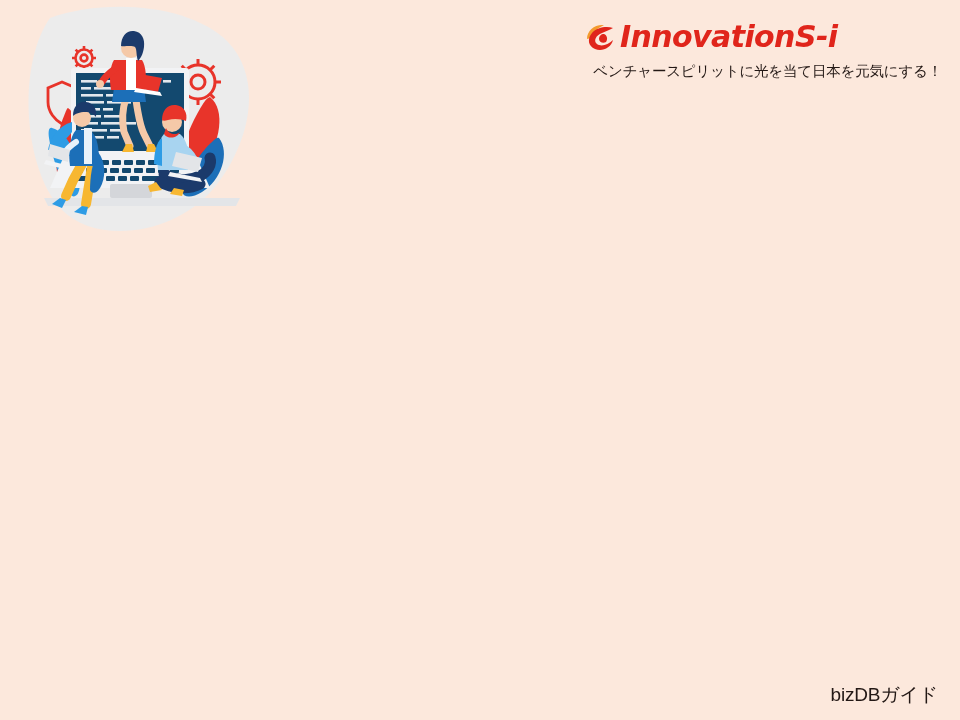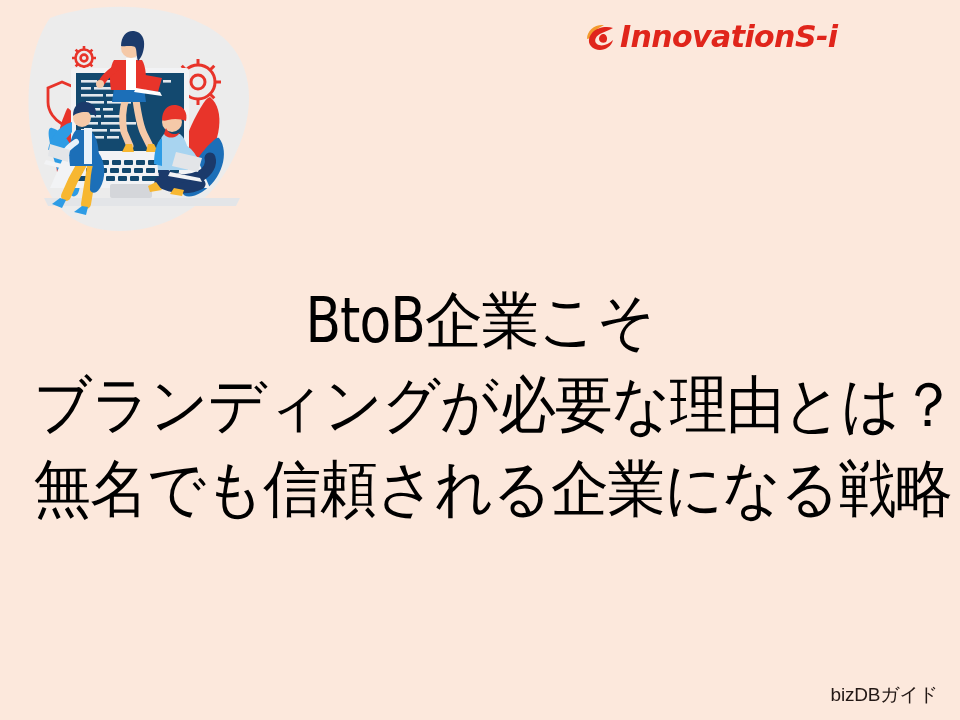--- a/index.html
+++ b/index.html
@@ -265,23 +265,19 @@
       <span id="logo-mark">
         <svg viewBox="0 0 34 30" xmlns="http://www.w3.org/2000/svg">
           <path d="M5 17 C 5 8, 13 2, 22 3 C 16 6, 11 10, 9 16 Z" fill="#f39a2e"></path>
           <path d="M31 6 C 25 4, 15 5, 10 11 C 5 17, 6 24, 13 27 C 20 30, 29 26, 31 18
                    C 26 23, 19 25, 15 22 C 11 19, 14 13, 20 11 C 24 9.5, 28 7.5, 31 6 Z" fill="#e0251b"></path>
           <path d="M22 12 C 25 13, 26 17, 24 20 C 21 22, 17 20, 17 17 C 17 14, 19 12, 22 12 Z" fill="#e0251b"></path>
         </svg>
       </span>
       <span id="logo-word">InnovationS-i</span>
     </div>
+    <div id="tagline">ベンチャースピリットに光を当て日本を元気にする！</div>
   </div>
 
-  <div id="title-block">
-    <div class="title-line">BtoB企業こそ</div>
-    <div class="title-line">ブランディングが必要な理由とは？</div>
-    <div class="title-line">無名でも信頼される企業になる戦略</div>
-  </div>
 
   <div id="footer">bizDBガイド</div>
 
 </div>
 
 </body></html>

